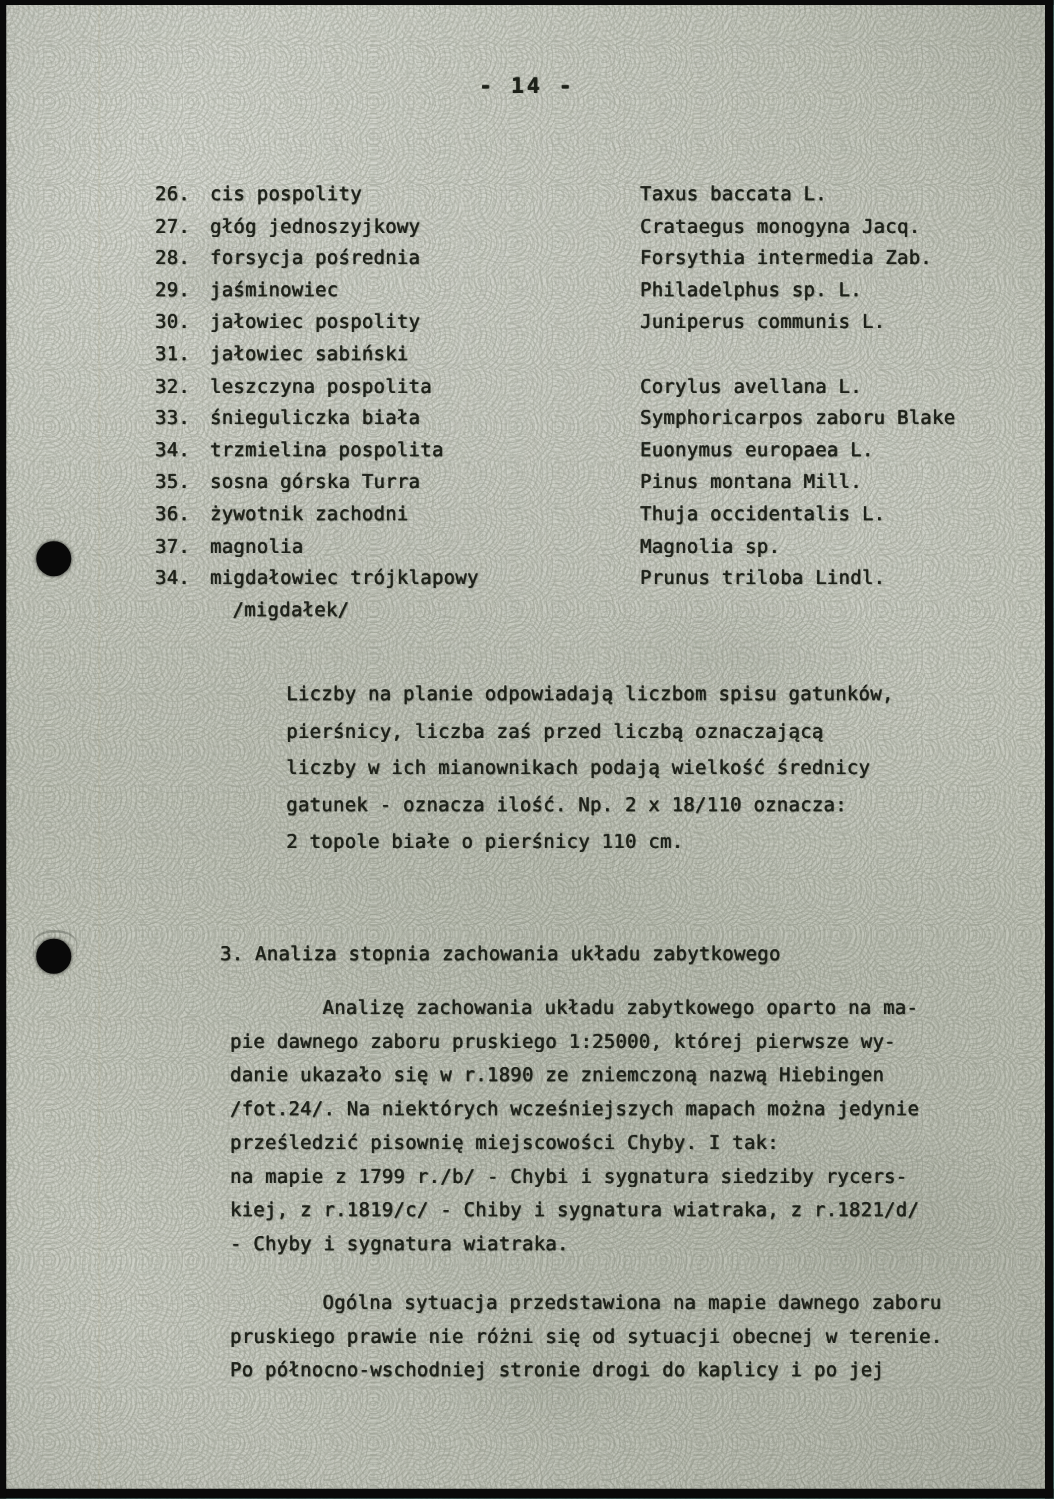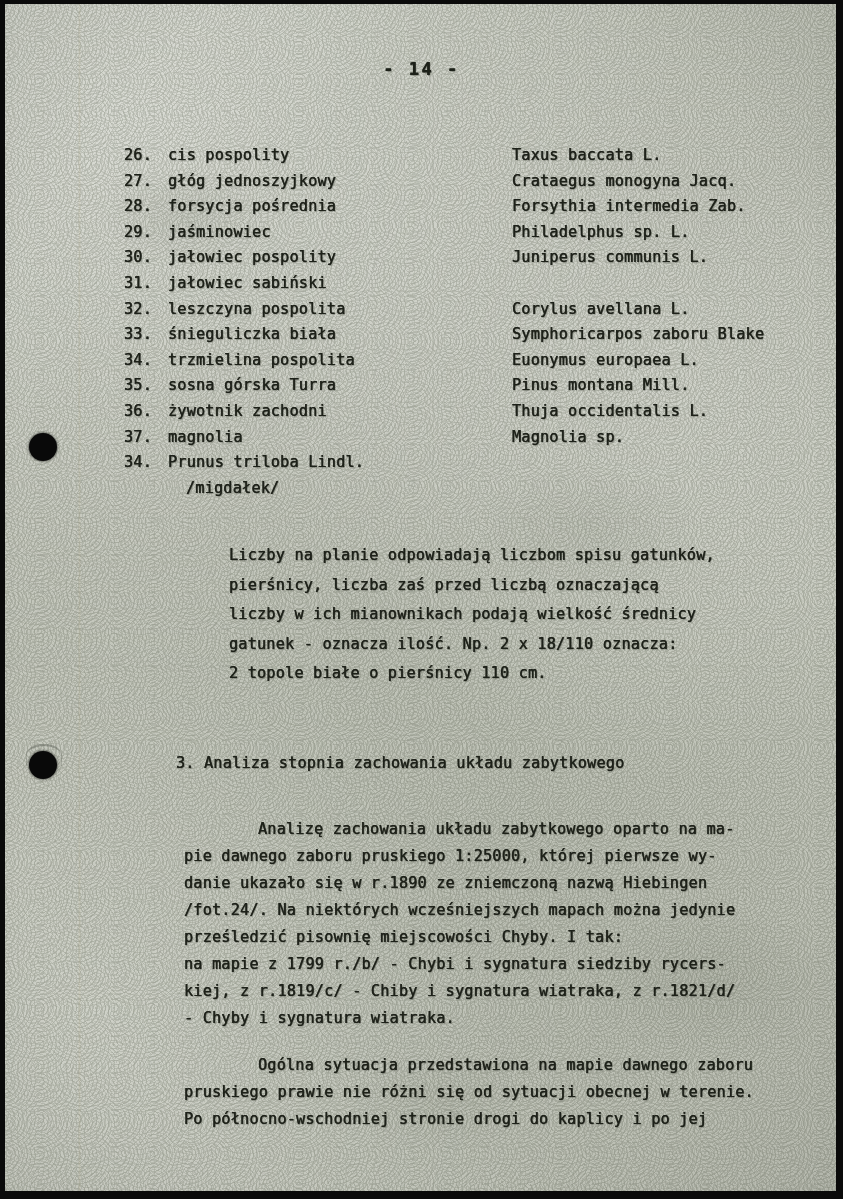--- a/index.html
+++ b/index.html
@@ -208,21 +208,20 @@
     white-space: pre;
     line-height: 25px;
   }
 
   
   #body-copy {
     position: absolute;
     top: 793px;
     left: 184px;
     width: 660px;
-    margin-top: 23px;
   }
   #body-copy .para {
     margin: 0 0 20px 0;
   }
   #body-copy .para:last-child { margin-bottom: 0; }
   #body-copy .copy-line {
     line-height: 27px;
     white-space: pre;
   }
   .indent-first { padding-left: 74px; }
@@ -301,20 +300,21 @@
         <span class="species-pl  ink">żywotnik zachodni</span>
         <span class="species-lat ink">Thuja occidentalis L.</span>
       </div>
       <div class="species-row">
         <span class="species-num ink">37.</span>
         <span class="species-pl  ink">magnolia</span>
         <span class="species-lat ink">Magnolia sp.</span>
       </div>
       <div class="species-row">
         <span class="species-num ink">34.</span>
+        <span class="species-pl  ink">migdałowiec trójklapowy</span>
         <span class="species-lat ink">Prunus triloba Lindl.</span>
       </div>
       <div class="species-subrow">
         <span class="species-num"></span>
         <span class="species-sub-pl ink">/migdałek/</span>
       </div>
     </div>
 
     <div id="legend-note">
       <div class="note-line ink">Liczby na planie odpowiadają liczbom spisu gatunków,</div>

